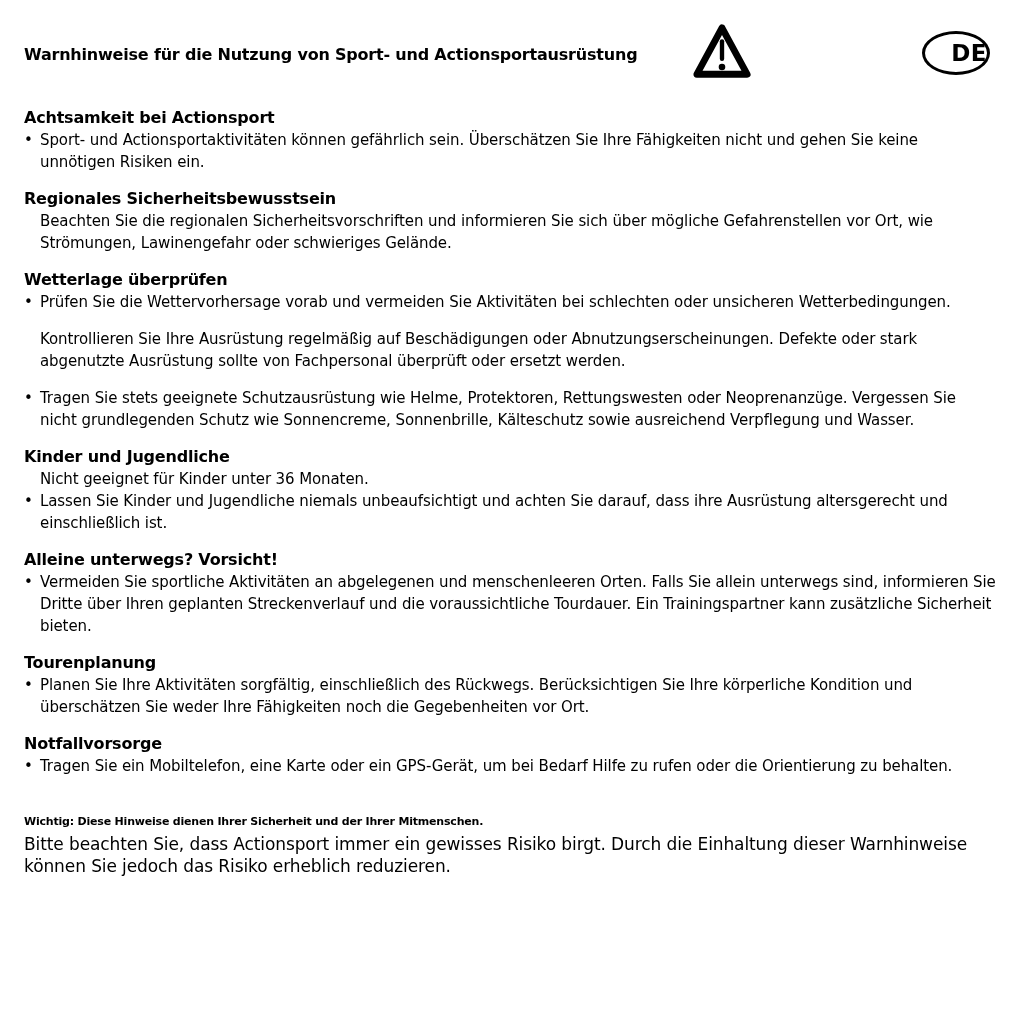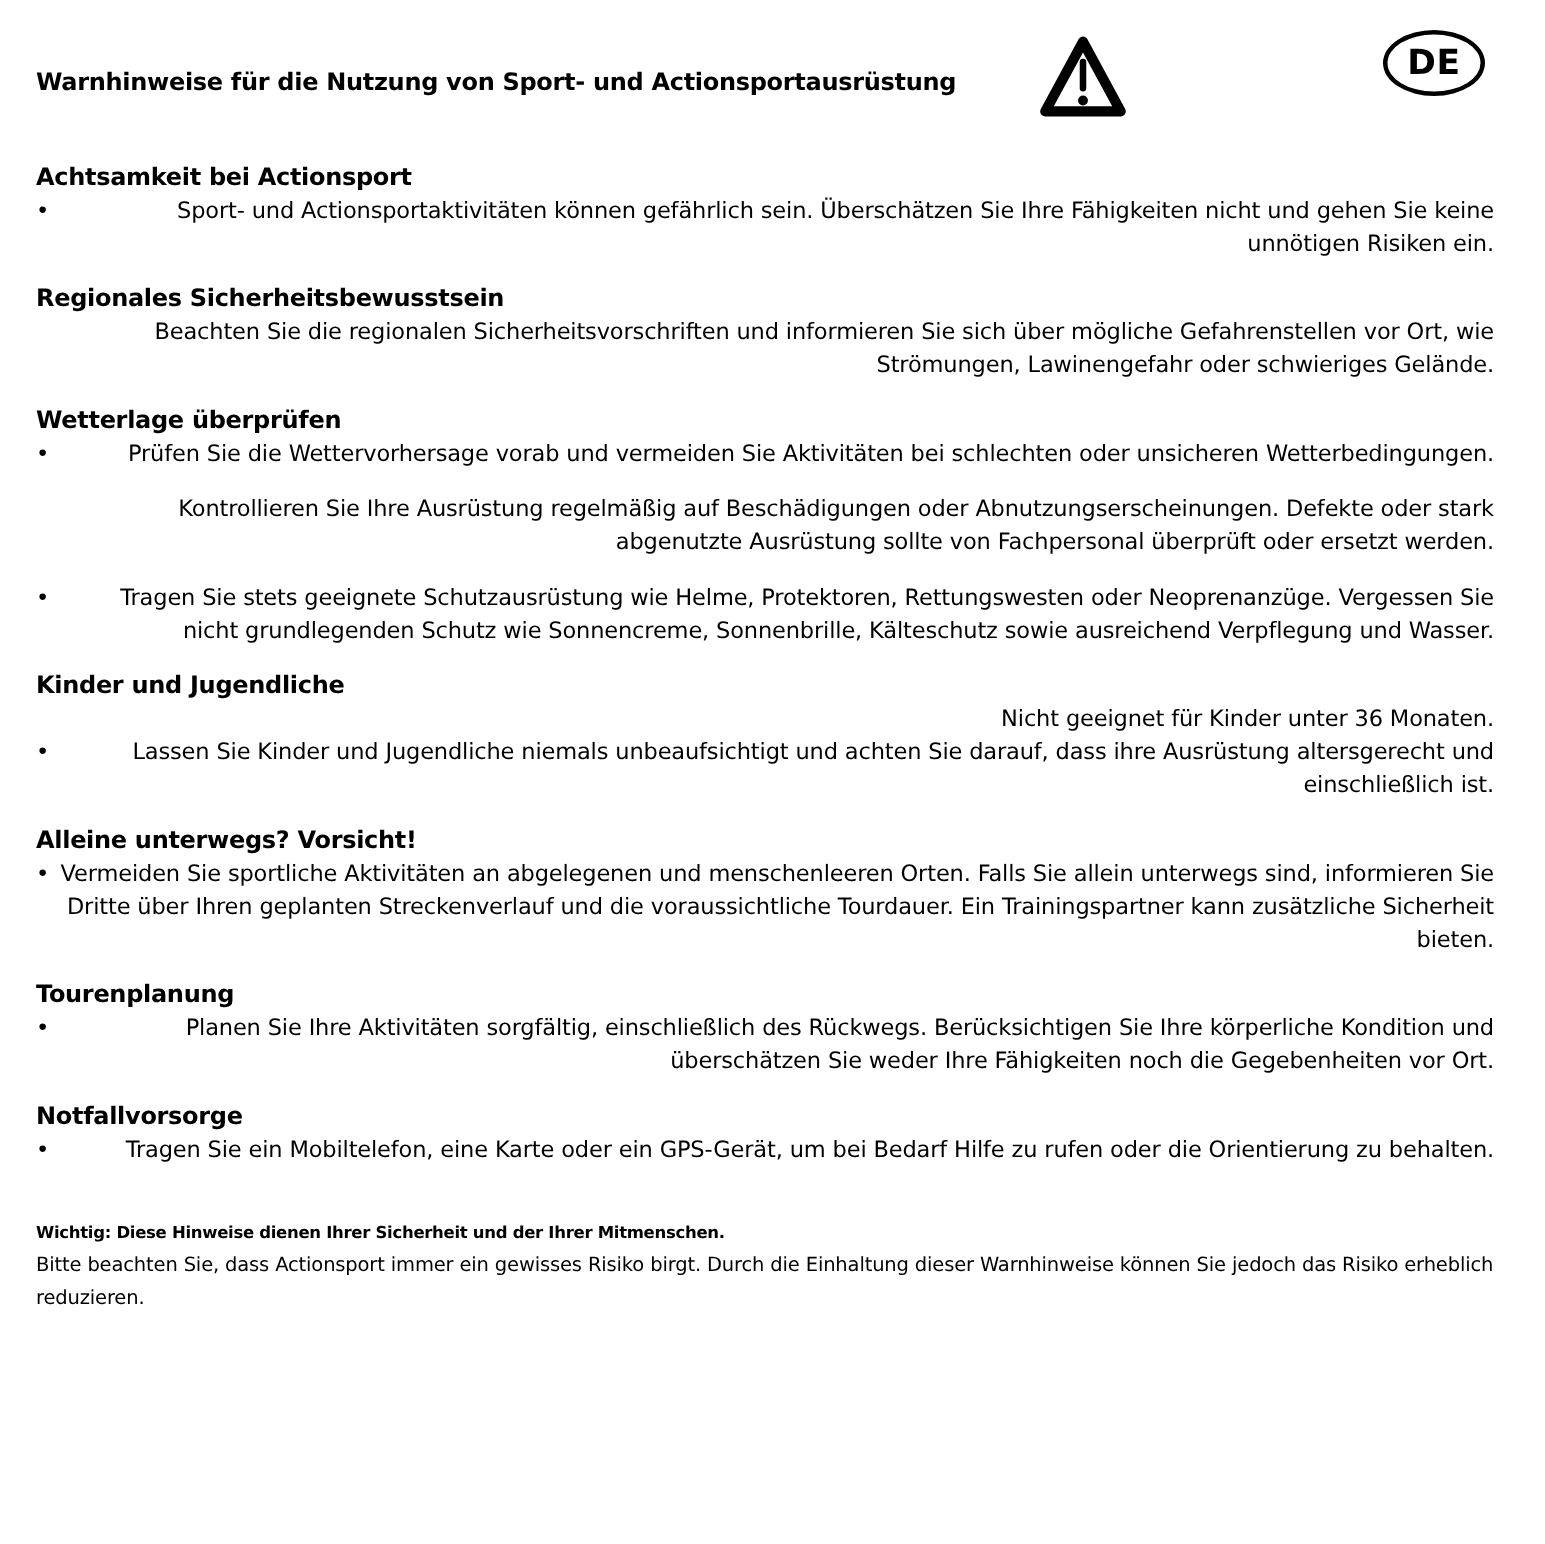--- a/index.html
+++ b/index.html
@@ -31,28 +31,28 @@
   .warning-triangle {
     position: absolute;
     left: 668px;
     top: 22px;
     width: 60px;
     height: 60px;
   }
   .lang-badge {
     position: absolute;
     right: 6px;
-    top: 20px;
+    top: 31px;
     width: 68px;
     height: 44px;
     border: 3.5px solid #000000;
     border-radius: 50%;
     display: flex;
     align-items: center;
-    justify-content: center;
+    justify-content: flex-end;
   }
   .lang-badge span {
     font-size: 23px;
     font-weight: bold;
     letter-spacing: 0.5px;
   }
   .section { margin-bottom: 15px; }
   .heading {
     font-size: 16px;
     line-height: 22px;
@@ -62,30 +62,30 @@
   .item {
     display: flex;
     font-size: 15px;
     line-height: 22px;
     letter-spacing: -0.1px;
   }
   .marker {
     flex: none;
     width: 16px;
   }
-  .item-text { flex: 1; text-align: right; }
+  .item-text { flex: 1; }
   .footer { margin-top: 34px; }
   .footer-bold {
     font-size: 11px;
     line-height: 22px;
     font-weight: bold;
     letter-spacing: -0.2px;
   }
   .footer-text {
-    font-size: 13px;
+    font-size: 17px;
     line-height: 22px;
     letter-spacing: -0.1px;
   }
 </style>
 </head>
 <body>
 
 <div class="page">
 
   <header class="header">

